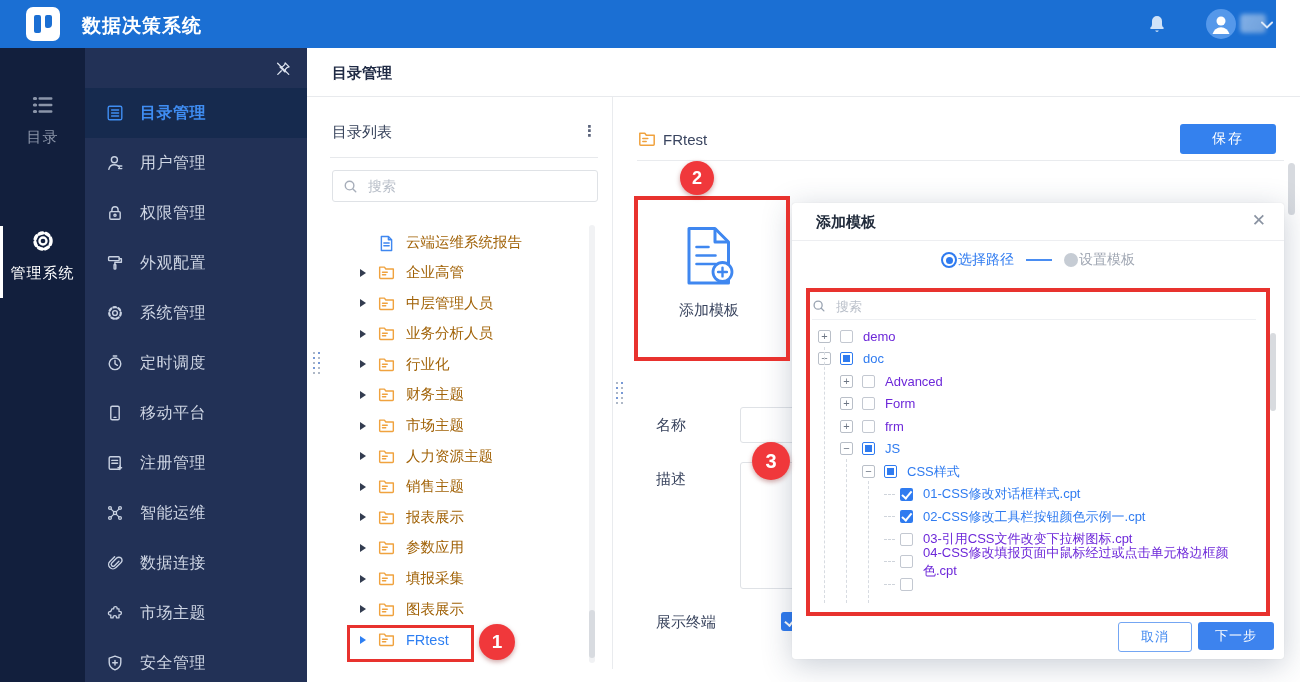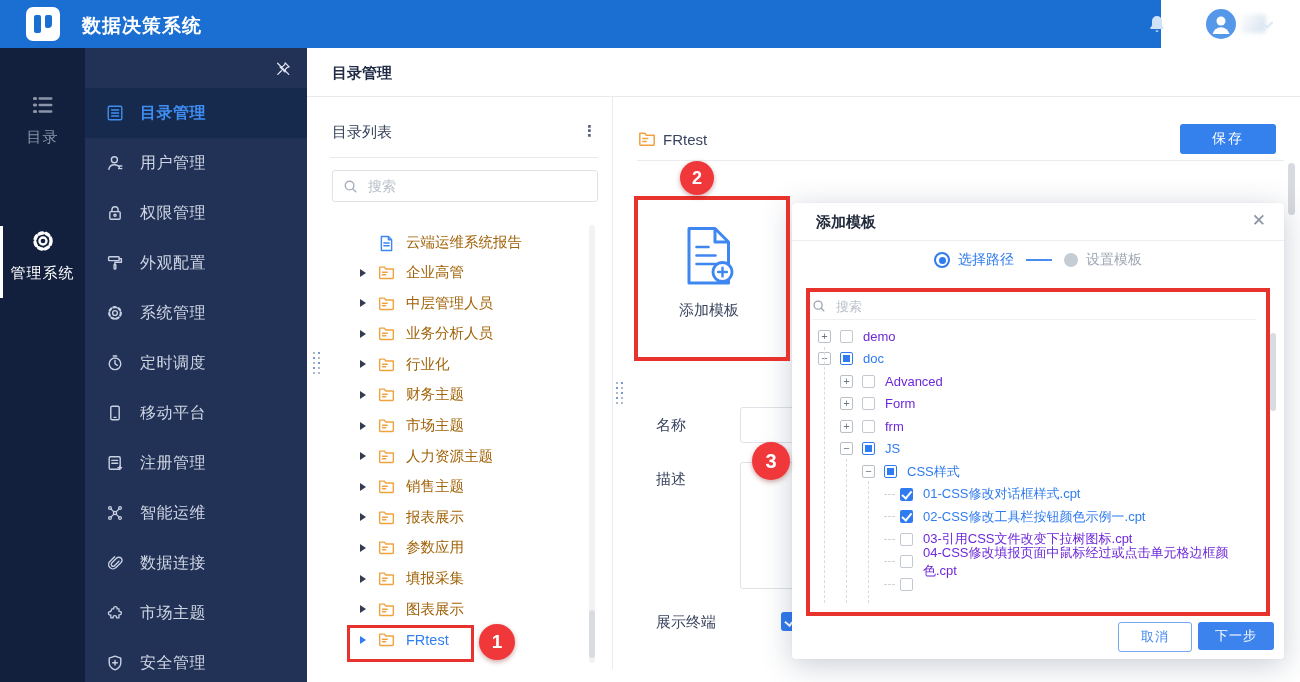--- a/index.html
+++ b/index.html
@@ -1,20 +1,20 @@
 <!DOCTYPE html>
 <html><head>
 <meta charset="utf-8">
 <style>
   html,body{margin:0;padding:0;background:#e9ebee;}
   .stage{position:relative;width:1300px;height:682px;overflow:hidden;background:#fff;
          font-family:"Liberation Sans","DejaVu Sans",sans-serif;-webkit-font-smoothing:antialiased;}
   .abs{position:absolute;}
   
-  .topbar{left:0;top:0;width:1120px;height:48px;background:#1b6fd3;display:flex;align-items:center;padding-left:41px;}
+  .topbar{left:0;top:0;width:1276px;height:48px;background:#1b6fd3;display:flex;align-items:center;}
   .logo-box{position:absolute;left:26px;top:7px;width:34px;height:34px;background:#fff;border-radius:7px;}
   .logo-b1{position:absolute;left:8px;top:8px;width:7px;height:18px;border-radius:2px;background:#1b6fd3;}
   .logo-b2{position:absolute;left:19px;top:8px;width:7px;height:13px;border-radius:2px 2px 4px 2px;background:#1b6fd3;}
   .app-title{position:absolute;left:82px;top:13px;color:#fff;font-size:19px;font-weight:bold;letter-spacing:1px;}
   .bell{position:absolute;left:1146px;top:13px;width:22px;height:22px;}
   .avatar{position:absolute;left:1206px;top:9px;width:30px;height:30px;border-radius:50%;background:#5598ea;overflow:hidden;}
   .redacted-name{position:absolute;left:1240px;top:14px;width:26px;height:19px;border-radius:4px;
                  background:linear-gradient(120deg,rgba(255,255,255,.45),rgba(180,200,225,.55));filter:blur(2px);}
   .chevron{position:absolute;left:1258px;top:16px;width:18px;height:18px;}
   
@@ -79,21 +79,21 @@
   .modal{left:792px;top:203px;width:492px;height:456px;background:#fff;border-radius:3px;z-index:30;
          box-shadow:0 6px 30px rgba(40,60,90,.25),0 0 1px rgba(0,0,0,.15);}
   .modal-header{position:absolute;left:0;top:0;width:100%;height:38px;border-bottom:1px solid #edeef1;box-sizing:border-box;}
   .modal-title{position:absolute;left:24px;top:10px;font-size:15px;font-weight:bold;color:#212b3b;}
   .modal-close{position:absolute;right:18px;top:8px;font-size:17px;color:#8a93a2;cursor:pointer;line-height:20px;}
   .steps{position:absolute;left:0;top:48px;width:100%;display:flex;align-items:center;justify-content:center;}
   .step{display:flex;align-items:center;}
   .radio-active{width:12px;height:12px;border:2px solid #2f7bf0;border-radius:50%;position:relative;background:#fff;}
   .radio-active::after{content:"";position:absolute;left:2.5px;top:2.5px;width:7px;height:7px;border-radius:50%;background:#2f7bf0;}
   .radio-idle{width:14px;height:14px;border-radius:50%;background:#c6ccd4;}
-  .step-label{font-size:14px;margin-left:8px;}
+  .step-label{font-size:14px;margin-left:1px;}
   .step.active .step-label{color:#2f7bf0;}
   .step.idle .step-label{color:#a0a7b3;}
   .step-line{width:26px;height:2px;background:#4a8df2;margin:0 12px;}
   .modal-search{position:absolute;left:20px;top:90px;width:444px;height:26px;display:flex;align-items:center;border-bottom:1px solid #eef0f3;}
   .modal-search svg{width:14px;height:14px;margin-right:8px;flex:none;}
   .modal-search input{border:none;outline:none;font-size:13px;width:380px;background:transparent;color:#333;font-family:inherit;}
   .modal-search input::placeholder{color:#b9bfc9;}
   .modal-tree{position:absolute;left:26px;top:124px;width:440px;height:281px;overflow:hidden;}
   .mt-row{display:flex;align-items:center;height:18px;margin-bottom:4.6px;cursor:pointer;}
   .exp{width:13px;height:13px;border:1px solid #b9bfc8;border-radius:2px;background:#fff;flex:none;margin-right:9px;

